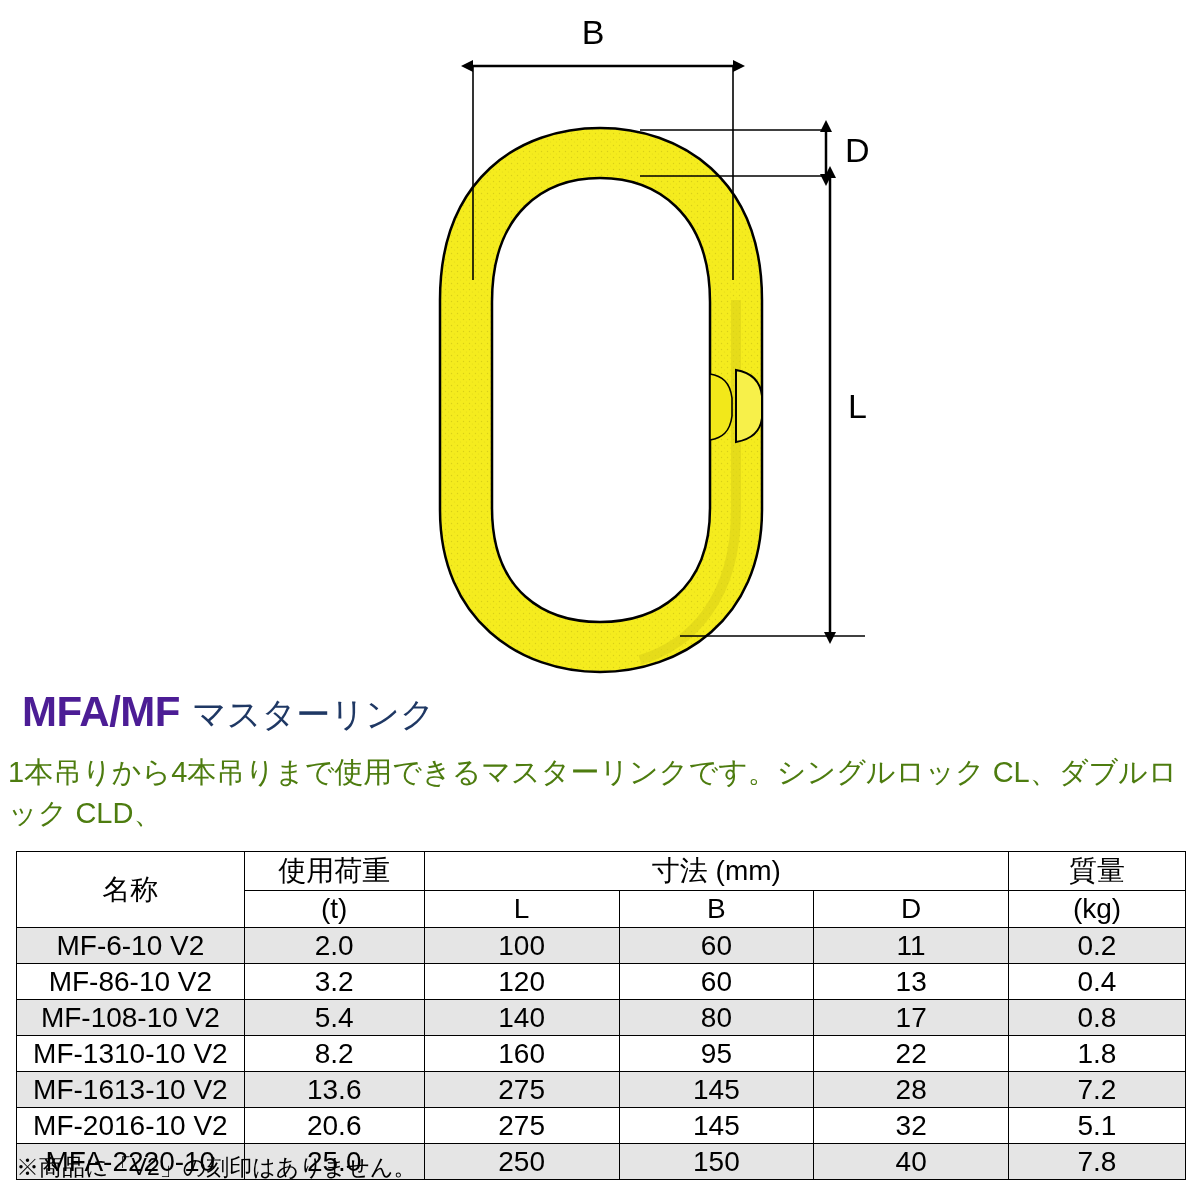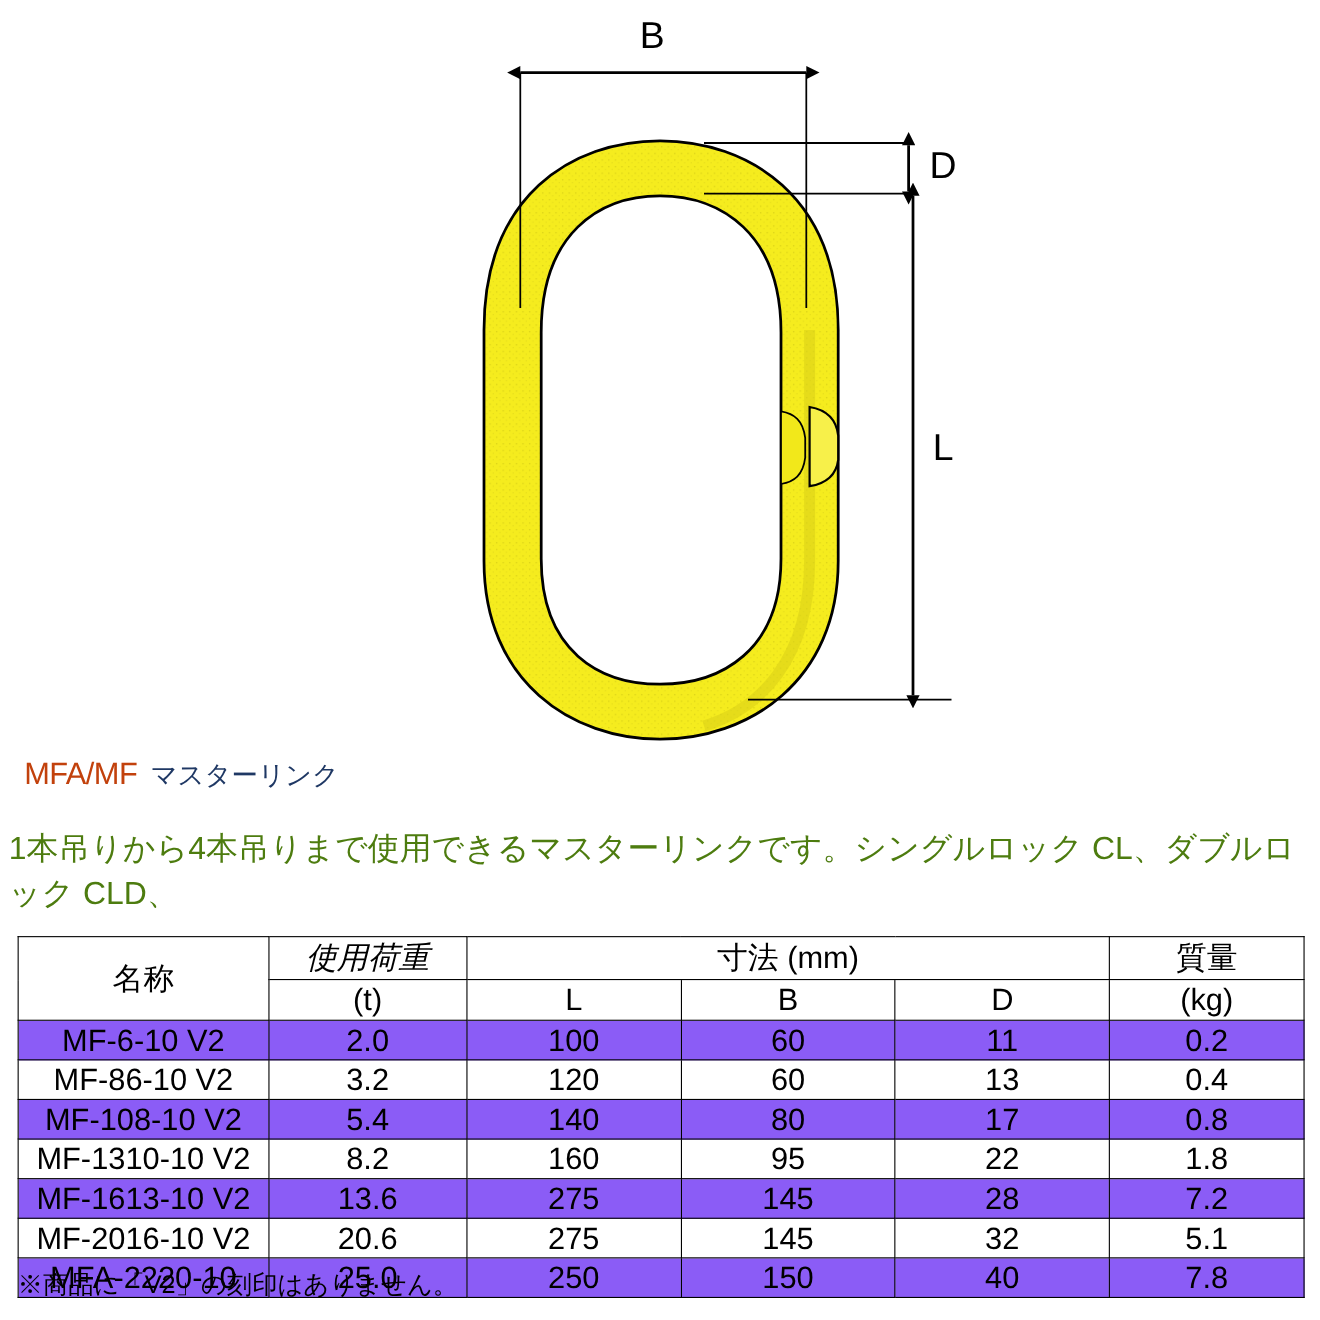--- a/index.html
+++ b/index.html
@@ -28,27 +28,27 @@
 
   
   #title-block {
     position: absolute;
     left: 22px;
     top: 688px;
     display: flex;
     align-items: baseline;
   }
   #title-main {
-    font-size: 28px;
-    font-weight: normal;
-    color: #c2410c;
+    font-size: 42px;
+    font-weight: bold;
+    color: #4c1d95;
     letter-spacing: -0.5px;
   }
   #title-sub {
-    font-size: 24px;
+    font-size: 34px;
     font-weight: normal;
     color: #1f3864;
     margin-left: 12px;
   }
 
   
   #description {
     position: absolute;
     left: 8px;
     top: 752px;
@@ -73,28 +73,28 @@
     text-align: center;
     padding: 0;
     height: 35px;
     font-weight: normal;
   }
   #spec-table thead th {
     background: #ffffff;
     height: 36px;
   }
   #spec-table tbody tr.alt td {
-    background: #8b5cf6;
+    background: #e5e5e5;
     text-align: center;
   }
   #spec-table tbody tr td {
     height: 35px;
   }
   .col-name   { width: 228px; }
-  .col-load   { width: 180px; font-style: italic; }
+  .col-load   { width: 180px; }
   .col-l      { width: 195px; }
   .col-b      { width: 195px; }
   .col-d      { width: 195px; }
   .col-weight { width: 177px; margin-top: 40px; }
 
   
   #footnote {
     position: absolute;
     left: 16px;
     top: 1152px;

